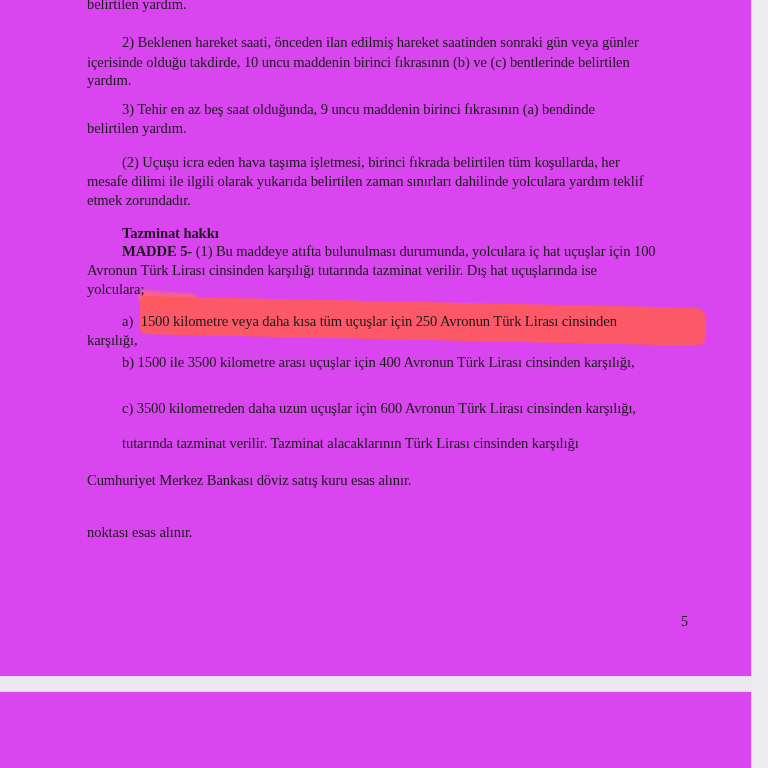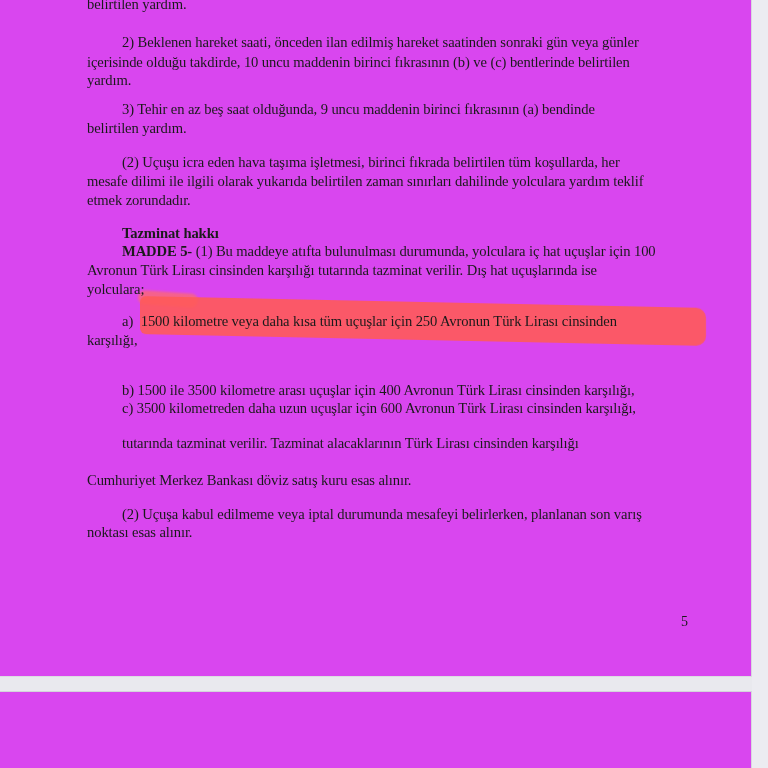--- a/index.html
+++ b/index.html
@@ -106,26 +106,25 @@
   </div>
   <div class="line" style="left:87px; top:262px;">Avronun Türk Lirası cinsinden karşılığı tutarında tazminat verilir. Dış hat uçuşlarında ise</div>
   <div class="line" style="left:87px; top:281px;">yolculara;</div>
 
   <div class="line" style="left:122px; top:313px;">
     <span>a)</span>
     <span style="margin-left:4px;">1500 kilometre veya daha kısa tüm uçuşlar için 250 Avronun Türk Lirası cinsinden</span>
   </div>
   <div class="line" style="left:87px; top:332px;">karşılığı,</div>
 
-  <div class="line" style="left:122px; top:382px;">b)  1500 ile 3500 kilometre arası uçuşlar için  400 Avronun Türk Lirası cinsinden karşılığı,</div>
+  <div class="line" style="left:122px; top:354px;">b)  1500 ile 3500 kilometre arası uçuşlar için  400 Avronun Türk Lirası cinsinden karşılığı,</div>
   <div class="line" style="left:122px; top:400px;">c)  3500 kilometreden daha uzun uçuşlar için  600 Avronun Türk Lirası cinsinden karşılığı,</div>
 
   <div class="line" style="left:122px; top:435px;">tutarında tazminat verilir. Tazminat alacaklarının Türk Lirası cinsinden karşılığı</div>
   <div class="line" style="left:87px; top:472px;text-align:center;">Cumhuriyet Merkez Bankası döviz satış kuru esas alınır.</div>
 
-  <div class="line" style="left:122px; top:506px;">(2) Uçuşa kabul edilmeme veya iptal durumunda mesafeyi belirlerken, planlanan son varış</div>
   <div class="line" style="left:87px; top:524px;">noktası esas alınır.</div>
 
   <div class="page-number">5</div>
 </div>
 
 <div class="page page-bottom"></div>
 <div class="gutter"></div>
 
 </body></html>

